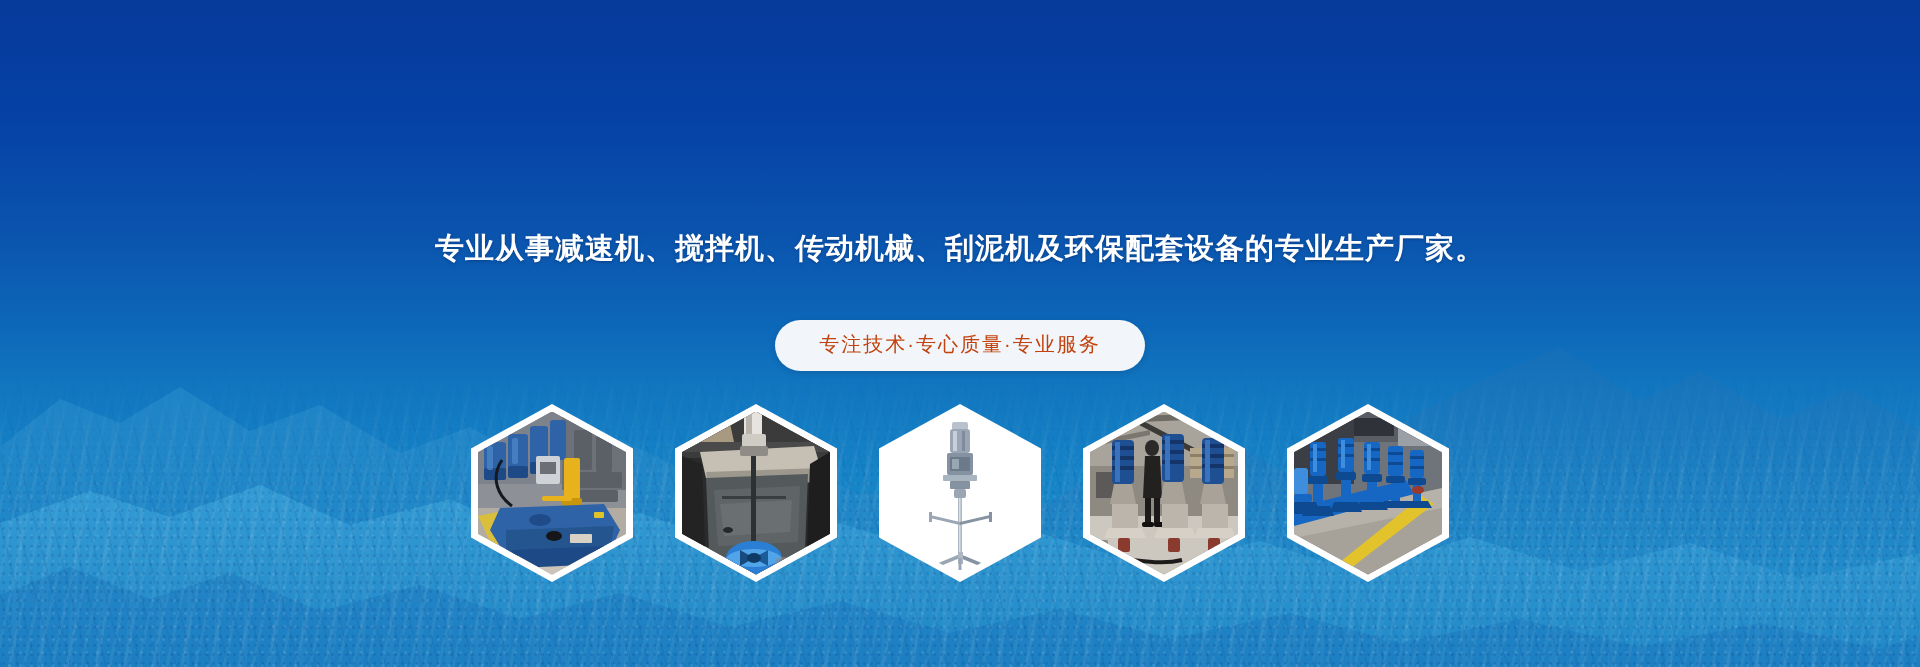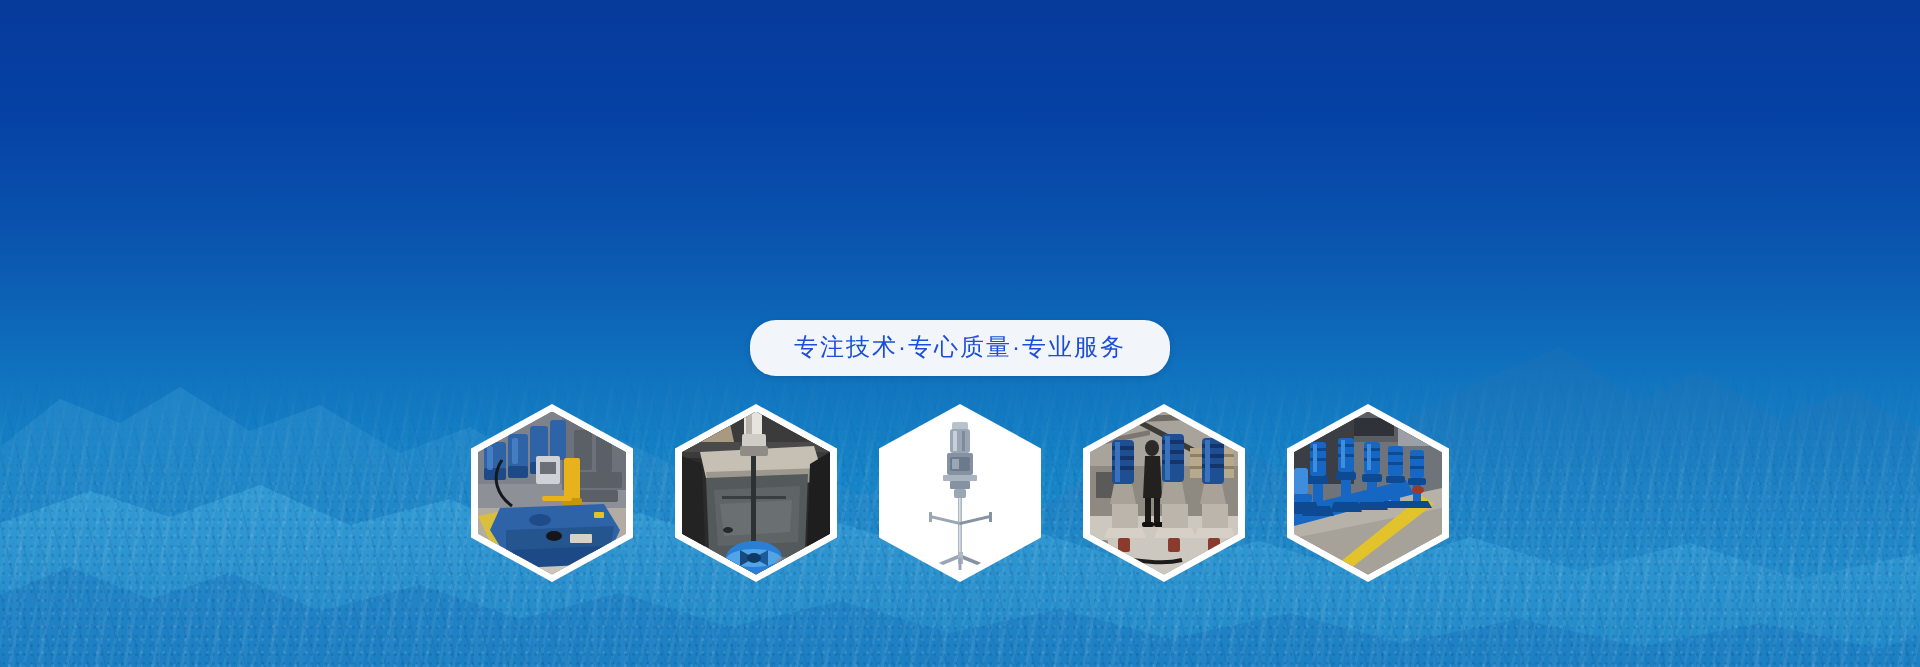--- a/index.html
+++ b/index.html
@@ -63,22 +63,22 @@
     text-align:center;color:#ffffff;
     font-size:29px;font-weight:bold;letter-spacing:1px;
     line-height:1.3;white-space:nowrap;
     text-shadow:0 1px 3px rgba(0,20,60,.35);
   }
 
   .pill-wrap{position:absolute;left:0;right:0;top:320px;text-align:center;}
   .pill{
     display:inline-block;
     background:#f2f6fa;
-    color:#1d4ed8;
-    font-size:24px;font-weight:normal;letter-spacing:2px;
+    color:#c2410c;
+    font-size:20px;font-weight:normal;letter-spacing:2px;
     padding:11px 44px 13px;
     border-radius:26px;
     box-shadow:0 2px 6px rgba(0,25,70,.18);
     white-space:nowrap;
   }
 
   
   .hex-row{
     position:absolute;left:0;right:0;top:404px;
     display:flex;justify-content:center;align-items:flex-start;
@@ -131,20 +131,21 @@
 
       <path d="M0,268 L70,240 L150,272 L230,246 L320,284 L420,258 L520,292 L620,266 L730,300 L840,274 L950,306 L1060,282 L1170,312 L1290,286 L1400,316 L1520,292 L1640,320 L1760,296 L1880,322 L1920,308 L1920,340 L0,340 Z" fill="#1978bd" opacity="0.5"></path>
     </svg>
   </div>
 
   <div class="snow-streaks"></div>
   <div class="speckle"></div>
 
   <div class="content">
 
+    <div class="headline">专业从事减速机、搅拌机、传动机械、刮泥机及环保配套设备的专业生产厂家。</div>
 
     <div class="pill-wrap">
       <span class="pill">专注技术·专心质量·专业服务</span>
     </div>
 
     <div class="hex-row">
 
       <div class="hex">
         <div class="hex-inner">
           <svg viewBox="0 0 148 163" preserveAspectRatio="none" aria-hidden="true">

